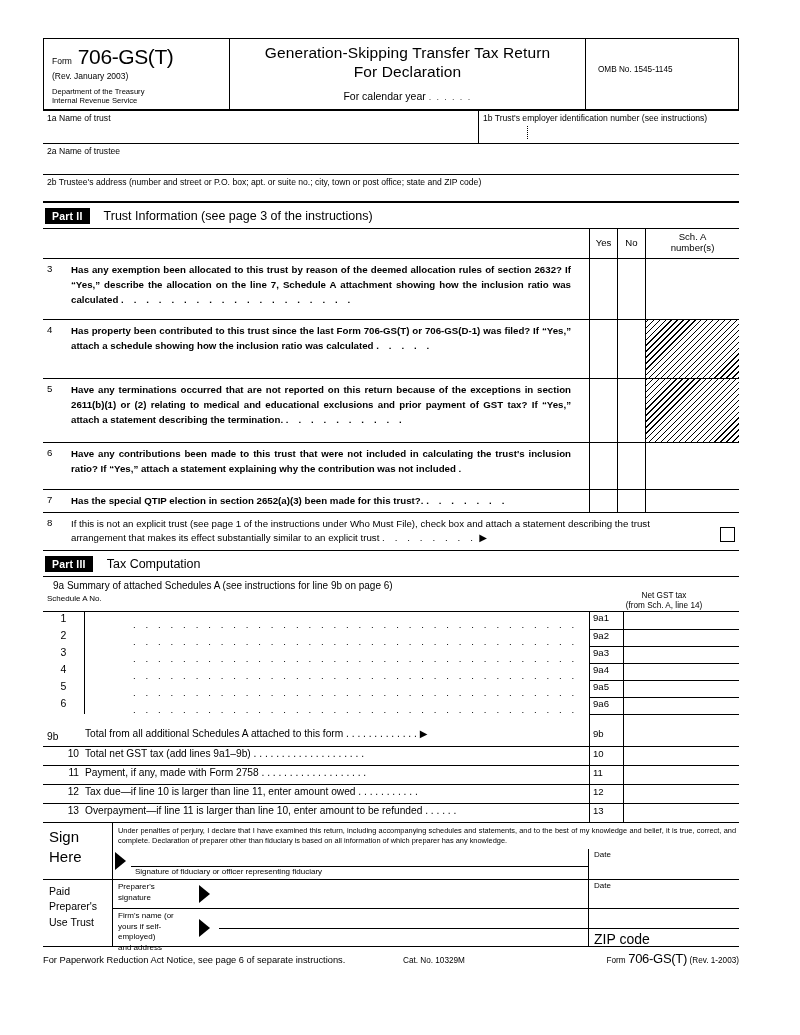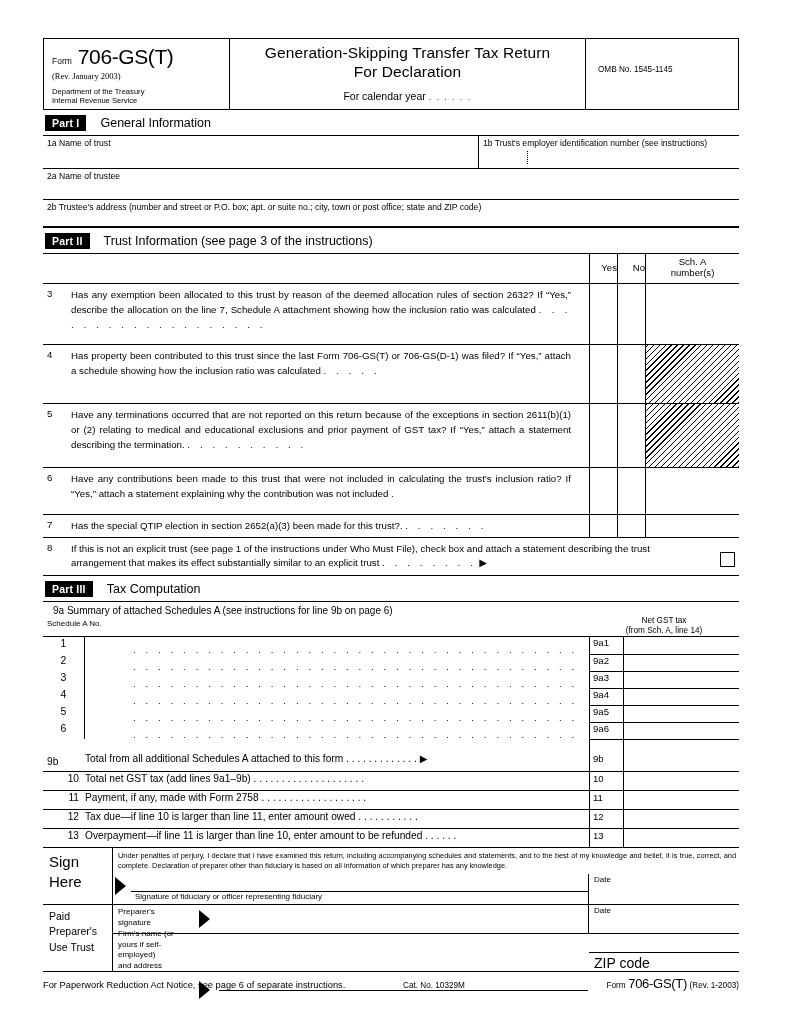--- a/index.html
+++ b/index.html
@@ -47,21 +47,21 @@
     display: flex;
     align-items: baseline;
     gap: 6px;
   }
   .mh-formword { font-size: 8.5px; }
   .mh-number {
     font-size: 21px;
     letter-spacing: -0.4px;
     font-weight: normal;
   }
-  .mh-rev { font-size: 8.5px; margin-top: 2px; font-family: Liberation Serif, serif; }
+  .mh-rev { font-size: 8.5px; margin-top: 2px; }
   .mh-dept { font-size: 7.6px; margin-top: 6px; line-height: 1.22; }
 
   .mh-center {
     flex: 1;
     position: relative;
     border-right: 1.6px solid #000;
     text-align: center;
     padding-top: 5px;
     box-sizing: border-box;
   }
@@ -135,21 +135,21 @@
   }
   .p2head {
     display: flex;
     height: 29px;
     box-sizing: border-box;
   }
   .p2head .q { flex: 1; }
   .colYes, .colNo {
     width: 28px;
     border-left: 1px solid #000;
-    text-align: right;
+    text-align: center;
     font-size: 9.6px;
     padding-top: 8px;
     box-sizing: border-box;
   }
   .colSch {
     width: 94px;
     border-left: 1px solid #000;
     text-align: center;
     font-size: 9.6px;
     padding-top: 2px;
@@ -171,20 +171,21 @@
     left: 4px;
     top: 4px;
     font-size: 9.6px;
   }
   .qp {
     margin: 0 12px 0 28px;
     font-size: 9.7px;
     line-height: 1.52;
     text-align: justify;
     text-justify: inter-word;
+    font-weight: bold;
   }
   .leader { letter-spacing: 3.6px; color: #000; }
   .cellYes, .cellNo { width: 28px; border-left: 1px solid #000; box-sizing: border-box; }
   .cellSch { width: 94px; border-left: 1px solid #000; box-sizing: border-box; }
   .hatch {
     background-image: repeating-linear-gradient(
       -45deg, #000 0 0.9px, #ffffff 0.9px 4.2px);
   }
   .rowline { border-top: 1px solid #000; }
 
@@ -311,21 +312,21 @@
   .paid-label {
     width: 70px;
     box-sizing: border-box;
     font-size: 10.5px;
     line-height: 1.45;
     padding: 4px 0 0 6px;
     border-right: 1.2px solid #000;
   }
   .paid-right { flex: 1; }
   .paid-row1 { display: flex; height: 28px; box-sizing: border-box; }
-  .paid-row2 { display: flex; height: 38px; border-top: 1.2px solid #000; box-sizing: border-box; align-items: flex-end; }
+  .paid-row2 { display: flex; height: 38px; border-top: 1.2px solid #000; box-sizing: border-box; }
   .paid-cap {
     width: 84px;
     font-size: 8px;
     line-height: 1.32;
     padding: 2px 0 0 5px;
     box-sizing: border-box;
   }
   .paid-fill { flex: 1; position: relative; border-right: 1.2px solid #000; }
   .paid-fill .underline2 {
     position: absolute;
@@ -397,24 +398,20 @@
         <div class="mh-title">Generation-Skipping Transfer Tax Return</div>
         <div class="mh-title">For Declaration</div>
         <div class="mh-cal">
           <span>For calendar year</span>
           <span class="dots">. . . . . .</span>
         </div>
       </div>
       <div class="mh-right">OMB No. 1545-1145</div>
     </div>
 
-    <div class="partbar">
-      <span class="part-tag">Part I</span>
-      <span class="part-title">General Information</span>
-    </div>
 
     <div class="fieldrow h-1a">
       <div class="fieldcell split-left">
         <span>1a  Name of trust</span>
       </div>
       <div class="fieldcell split-right">
         <span>1b  Trust's employer identification number (see instructions)</span>
         <span class="ein-dots"></span>
       </div>
     </div>

